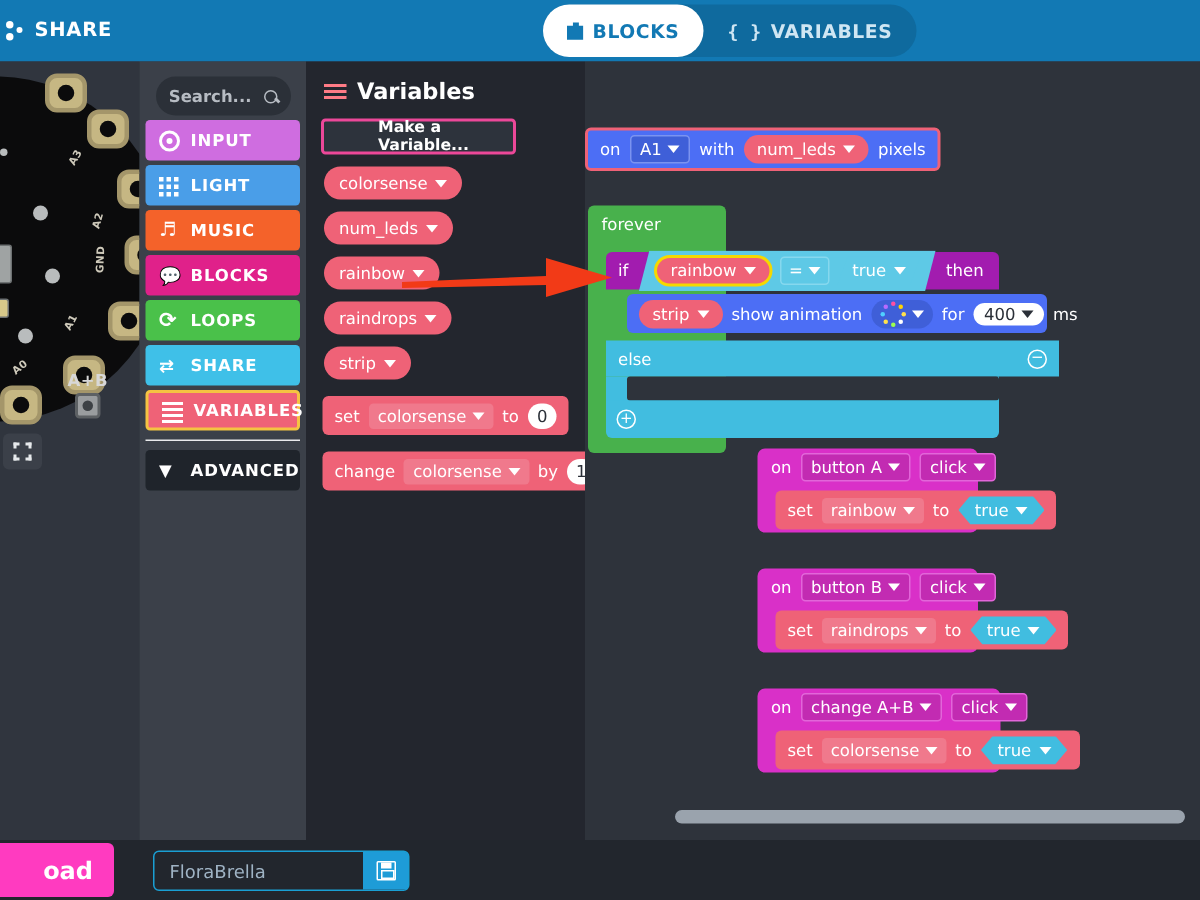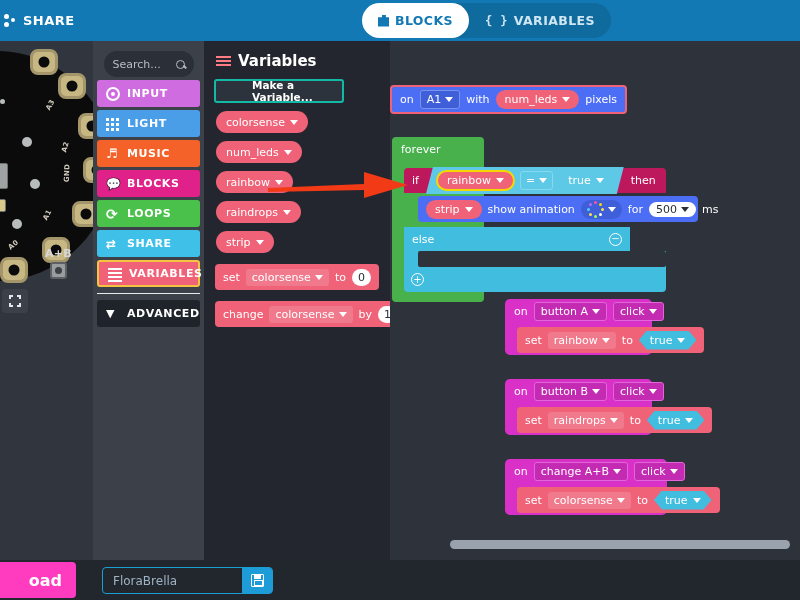--- a/index.html
+++ b/index.html
@@ -89,21 +89,21 @@
   
   .cats {
     position:absolute; left:93px; top:41px; width:111px; height:519px;
     background:#3b4049;
   }
   .search {
     margin:10px auto 0; width:90px; height:26px; border-radius:13px;
     background:#2b3038; display:flex; align-items:center;
     padding:0 9px; cursor:text;
   }
-  .search-txt { font-size:11px; color:#b7bcc3; flex:1; }
+  .search-txt { font-size:11px; color:#b7bcc3; flex:1;font-weight:bold; }
   .mag { width:9px; height:9px; border:1.5px solid #b7bcc3; border-radius:50%; position:relative;}
   .mag:after{content:""; position:absolute; width:4px; height:1.5px; background:#b7bcc3; right:-3px; bottom:0; transform:rotate(45deg);}
 
   .cat {
     margin:3px 4px; height:27px; border-radius:3px;
     display:flex; align-items:center; gap:7px; padding-left:9px;
     font-size:11px; font-weight:bold; letter-spacing:.6px; color:#fff;
     cursor:pointer;
   }
   .cat.selected { border:2px solid #f5c342; }
@@ -127,21 +127,21 @@
     background:rgba(34,38,45,0.93);
   }
   .flyout-title {
     display:flex; align-items:center; gap:7px;
     margin:11px 0 0 12px; font-size:15px; font-weight:bold; color:#fff;
   }
   .fly-ico { width:15px; height:13px; position:relative;}
   .fly-ico i{position:absolute;left:0;width:15px;height:2px;background:#ff7b86;display:block;}
   .make-var {
     margin:9px 0 0 10px; width:130px; height:24px;
-    background:#2d333c; border:2px solid #14b8a6; border-radius:3px;
+    background:#2d333c; border:2px solid #ec4899; border-radius:3px;
     display:flex; align-items:center; justify-content:center;
     font-size:10.5px; font-weight:bold; color:#fff; cursor:pointer;padding-left:36px;
   }
   .var-pill {
     margin:8px 0 0 12px; height:22px; display:inline-flex; align-items:center;
     gap:5px; padding:0 10px; border-radius:11px;
     background:#ef6277; color:#fff; font-size:11px; cursor:pointer;
   }
   .setblk {
     margin:11px 0 0 11px; height:26px; display:inline-flex; align-items:center;
@@ -178,40 +178,40 @@
      padding:2px 6px; display:inline-flex; align-items:center; gap:4px; font-size:11px;}
   .var-inline { background:#ef6277; border-radius:10px; padding:3px 9px;
      display:inline-flex; align-items:center; gap:5px; font-size:11px;}
 
   
   .b-forever {
     left:2px; top:96px; width:92px; height:165px; background:#48b14c;
     border-radius:4px; align-items:flex-start; padding:6px 0 0 9px;
   }
   
-  .b-if { left:14px; top:127px; width:262px; height:25px; background:#be185d;
+  .b-if { left:14px; top:127px; width:262px; height:25px; background:#a21caf;
      border-radius:4px 4px 0 0; padding:0 8px; gap:7px;}
   .hexa { background:#5ec9e6; padding:3px 10px; font-size:11px;
      clip-path: polygon(7px 0, 100% 0, calc(100% - 7px) 100%, 0 100%);
      display:inline-flex; align-items:center; gap:5px;}
   .var-sel { background:#ef6277; border:2px solid #f5d800; border-radius:11px;
      padding:2px 9px; display:inline-flex; align-items:center; gap:5px; font-size:11px;}
   .op-box { background:#5ec9e6; border:1px solid #86d8ee; border-radius:3px;
      padding:2px 5px; display:inline-flex; align-items:center; gap:4px;}
 
   .b-strip { left:28px; top:155px; width:280px; height:26px; background:#4c6ef5;
      border-radius:4px; padding:0 8px; gap:6px;}
   .anim-box { background:#3f5fd8; border-radius:11px; padding:1px 6px;
      display:inline-flex; align-items:center; gap:4px;}
   .anim-ring { width:17px; height:17px; position:relative; display:block;}
   .anim-ring i{position:absolute; width:3px;height:3px;border-radius:50%; display:block;}
   .ms-box { background:#fff; color:#2b3038; border-radius:9px; padding:1px 7px;
      display:inline-flex; align-items:center; gap:4px; font-size:11px;}
 
-  .b-else { left:14px; top:186px; width:226px; height:24px; background:#41bde0;
+  .b-else { left:14px; top:186px; width:302px; height:24px; background:#41bde0;
      padding:0 8px; justify-content:space-between;}
   .b-elsebody { left:14px; top:210px; width:262px; height:17px; background:#41bde0;}
   .b-elsegap  { left:28px; top:210px; width:248px; height:16px; background:#2e333b; border-radius:2px;}
   .b-ifbottom { left:14px; top:226px; width:262px; height:25px; background:#41bde0;
      border-radius:0 0 4px 4px; padding-left:7px;}
   .circ-btn { width:13px;height:13px;border:1.5px solid #fff;border-radius:50%;
      display:flex;align-items:center;justify-content:center;font-size:10px;line-height:1;color:#fff;}
 
   
   .b-event { background:#d930c8; border-radius:5px; }
@@ -498,21 +498,21 @@
         <i style="left:12px;top:12px;background:#fff"></i>
         <i style="left:7px;top:14px;background:#9cff4f"></i>
         <i style="left:2px;top:12px;background:#ffe14d"></i>
         <i style="left:0;top:7px;background:#4fd0ff"></i>
         <i style="left:2px;top:2px;background:#b86bff"></i>
       </span>
       <span class="caret"></span>
     </span>
     <span>for</span>
     <span class="ms-box">
-      <span>500</span>
+      <span>400</span>
       <span class="caret"></span>
     </span>
     <span>ms</span>
   </div>
 
   <div class="blk b-else">
     <span>else</span>
     <span class="circ-btn">−</span>
   </div>
   <div class="blk b-elsebody"></div>

